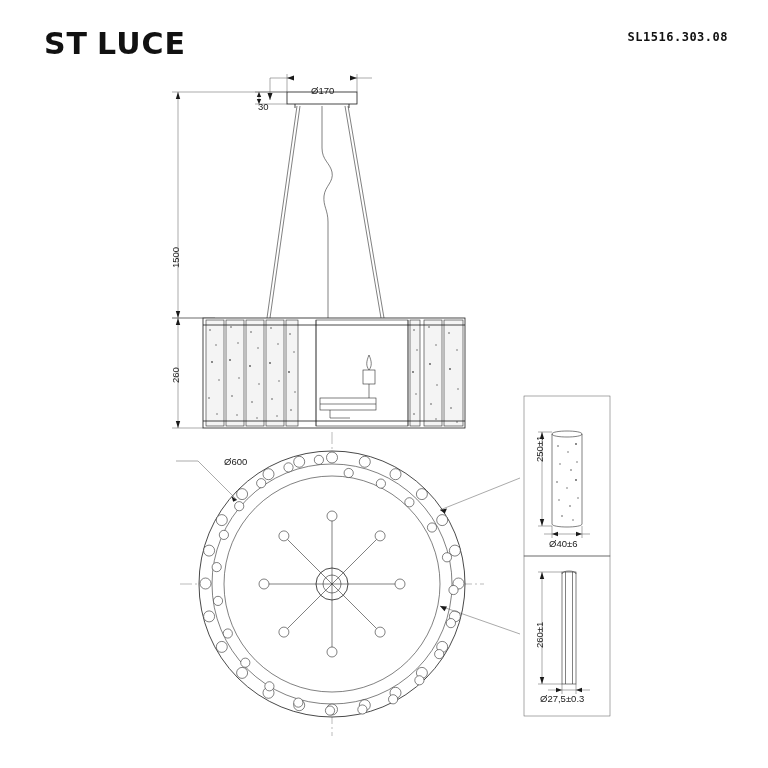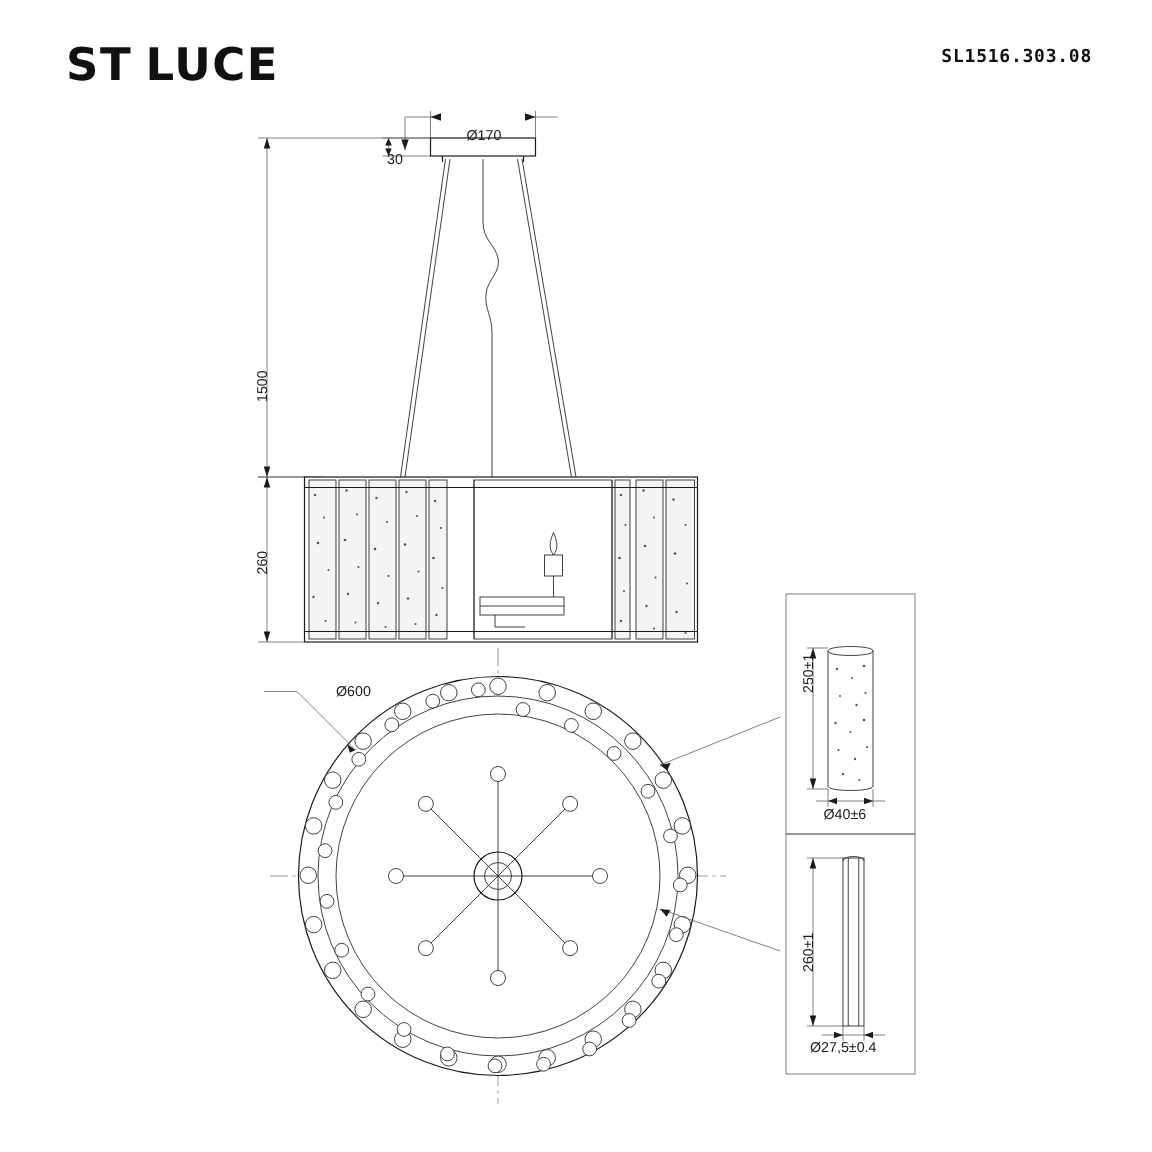--- a/index.html
+++ b/index.html
@@ -352,15 +352,15 @@
   </svg>
 
   <div class="dim" style="left:311px; top:66px;margin-top:19px;">Ø170</div>
   <div class="dim" style="left:258px; top:101px;">30</div>
   <div class="dim vert" style="left:170px; top:268px;">1500</div>
   <div class="dim vert" style="left:170px; top:383px;">260</div>
   <div class="dim" style="left:196px; top:456px;margin-left:28px;">Ø600</div>
   <div class="dim vert" style="left:534px; top:462px;">250±1</div>
   <div class="dim" style="left:549px; top:538px;">Ø40±6</div>
   <div class="dim vert" style="left:534px; top:648px;">260±1</div>
-  <div class="dim" style="left:540px; top:693px;">Ø27,5±0.4</div>
+  <div class="dim" style="left:540px; top:693px;">Ø27,5±0.3</div>
 
 </div>
 
 </body></html>

